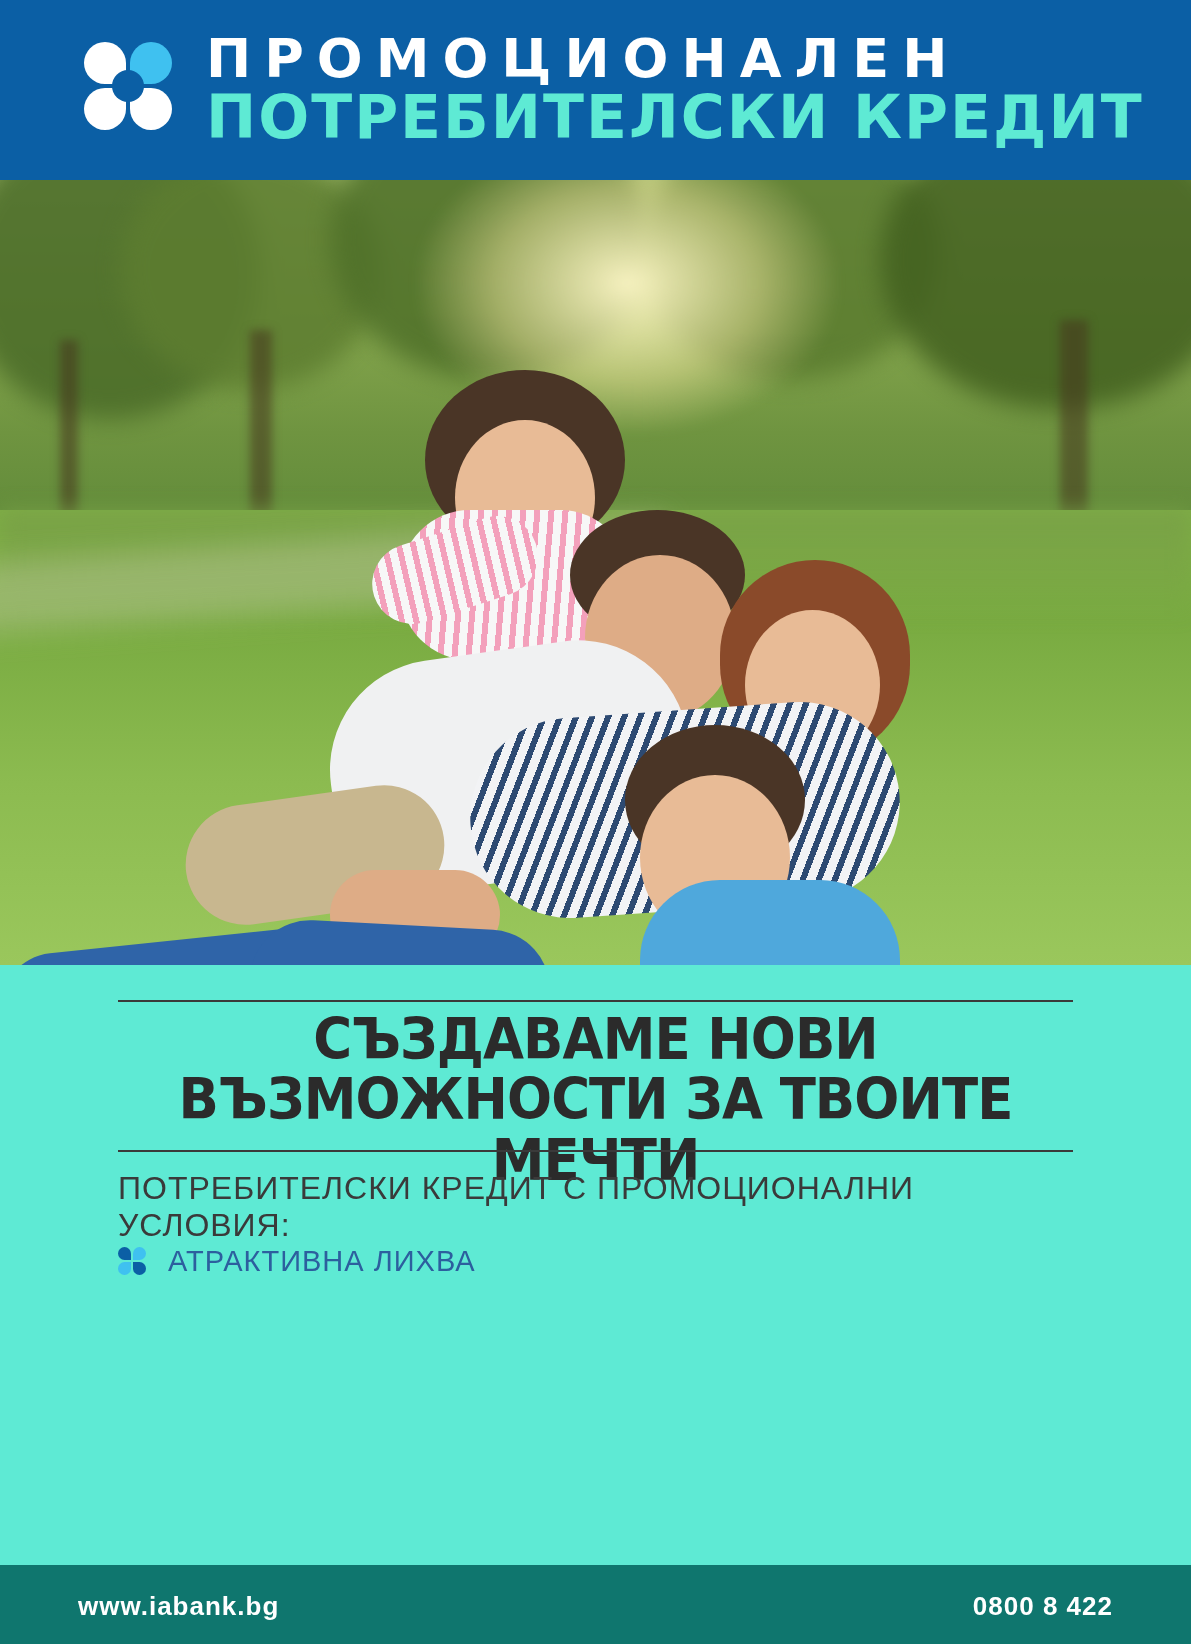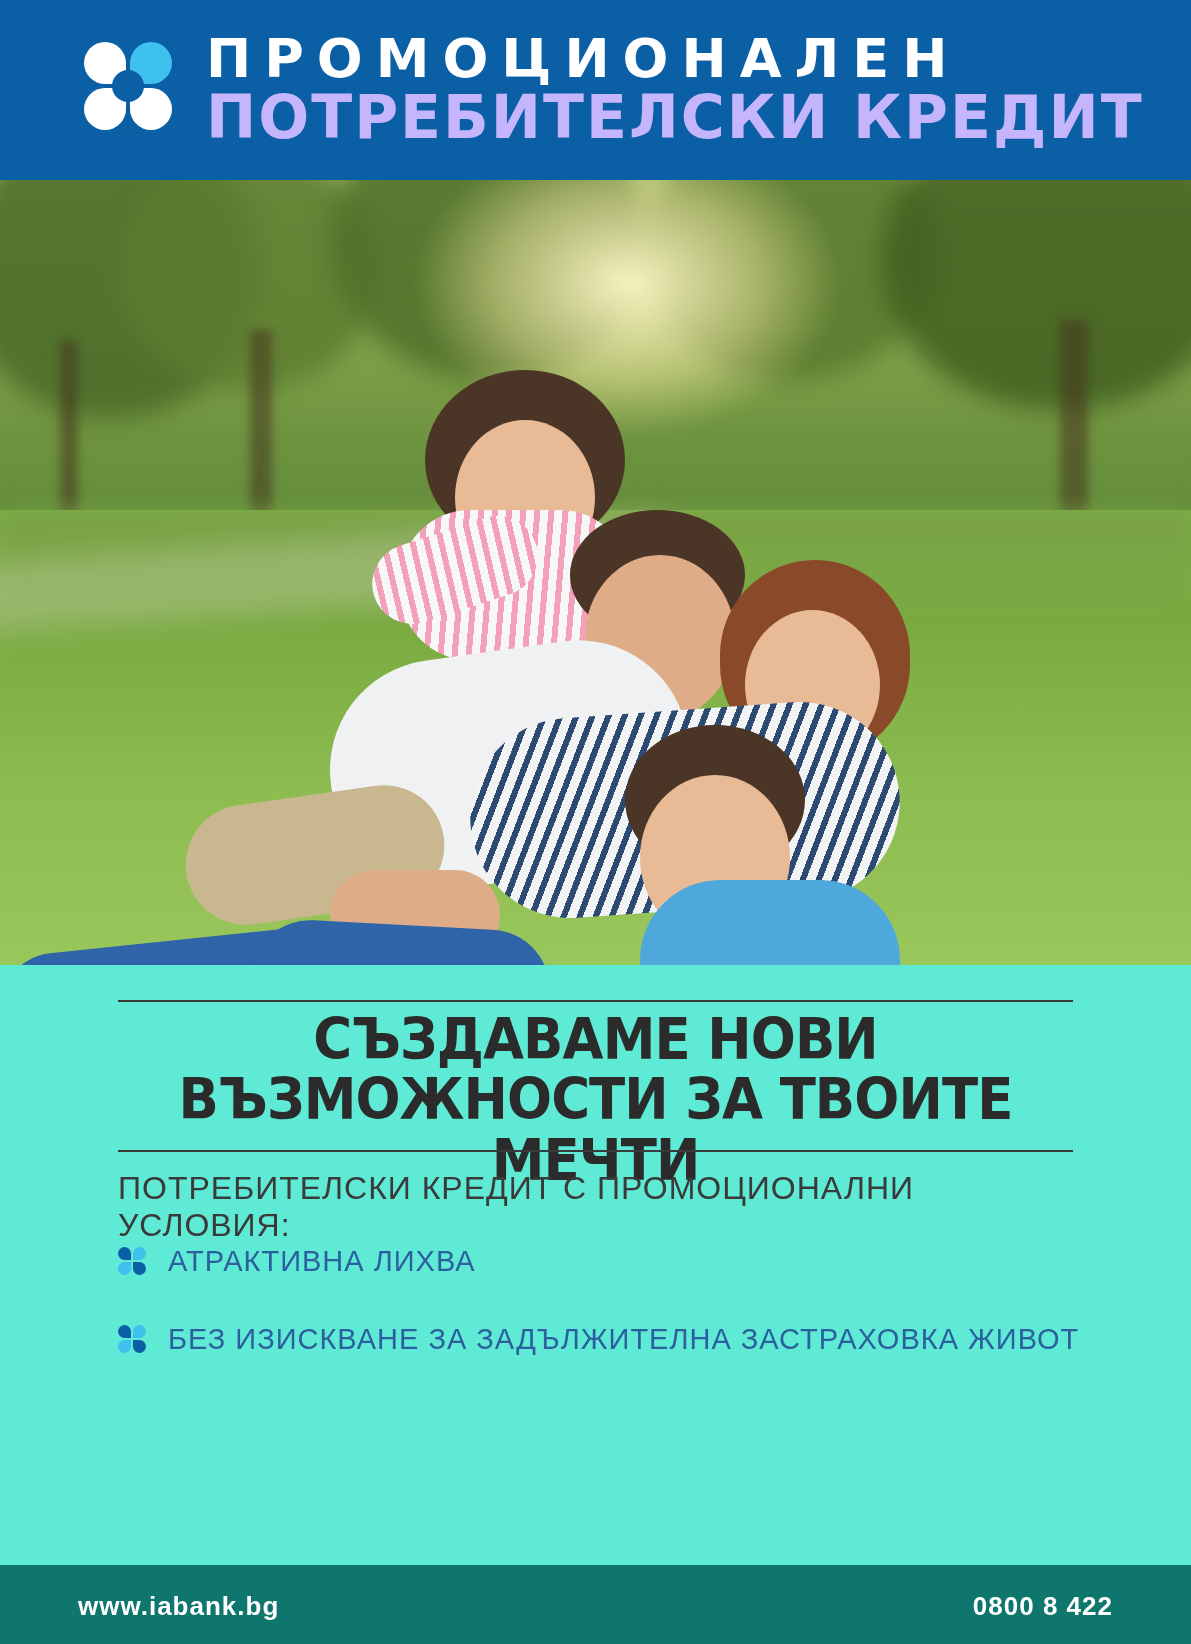--- a/index.html
+++ b/index.html
@@ -73,21 +73,21 @@
   }
   .header-line1 {
     color: #ffffff;
     font-size: 54px;
     font-weight: bold;
     letter-spacing: 13px;
     line-height: 1.02;
     font-family: "DejaVu Sans", sans-serif;
   }
   .header-line2 {
-    color: #c4b5fd;
+    color: #5eead4;
     font-size: 60px;
     font-weight: bold;
     letter-spacing: 2px;
     line-height: 1.05;
     font-family: "DejaVu Sans", sans-serif;
   }
 
   
   .hero {
     position: absolute;
@@ -326,28 +326,19 @@
   <div class="bullets">
     <div class="bullet">
       <span class="bullet-icon">
         <i class="b1"></i>
           <i class="b2"></i>
           <i class="b3"></i>
           <i class="b4"></i>
       </span>
       <span class="bullet-text">АТРАКТИВНА ЛИХВА</span>
     </div>
-    <div class="bullet">
-      <span class="bullet-icon">
-        <i class="b1"></i>
-          <i class="b2"></i>
-          <i class="b3"></i>
-          <i class="b4"></i>
-      </span>
-      <span class="bullet-text">БЕЗ ИЗИСКВАНЕ ЗА ЗАДЪЛЖИТЕЛНА ЗАСТРАХОВКА ЖИВОТ</span>
-    </div>
   </div>
 </div>
 
 <div class="footer">
   <span class="footer-site">www.iabank.bg</span>
   <span class="footer-phone">0800 8 422</span>
 </div>
 
 </body></html>

